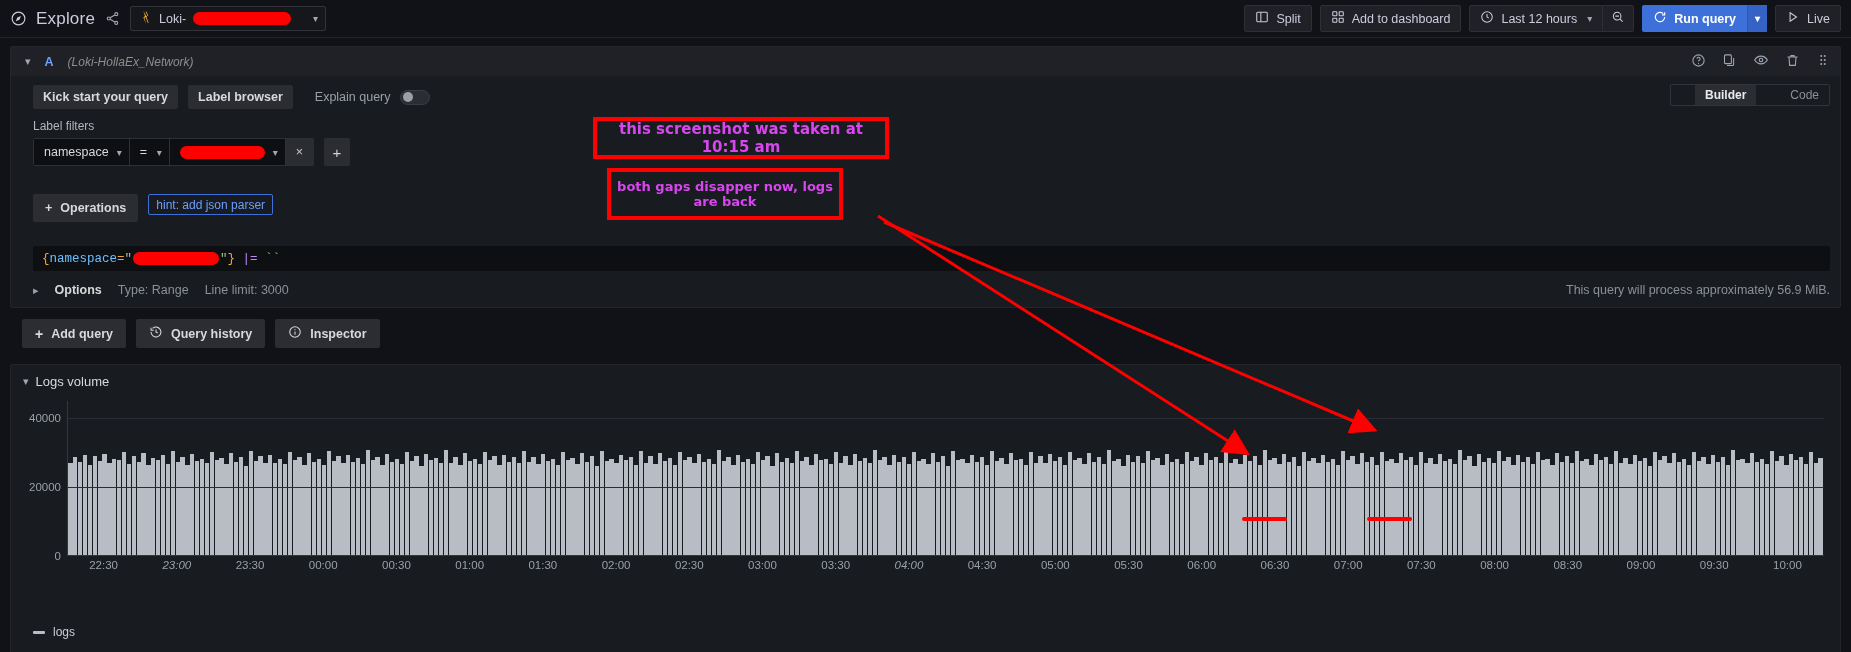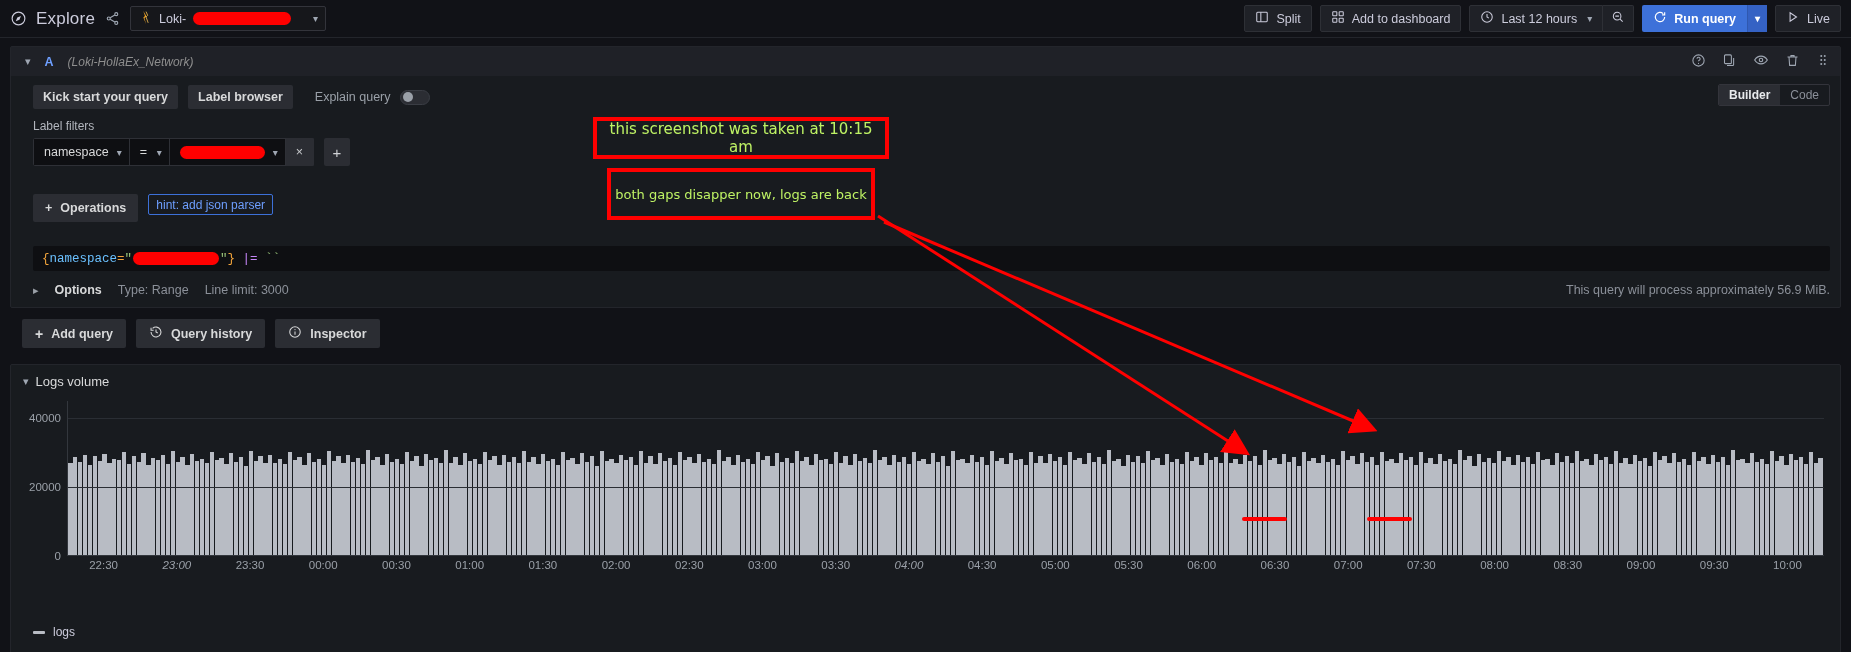--- a/index.html
+++ b/index.html
@@ -102,21 +102,21 @@
   .toggle {
     width: 30px; height: 15px; border-radius: 8px;
     background: #2b2d33; border: 1px solid #3a3d44;
     position: relative;
   }
   .toggle i { position: absolute; left: 2px; top: 1.5px; width: 10px; height: 10px; border-radius: 50%; background: #9aa0a8; }
   .bc-toggle {
     position: absolute; right: 10px; top: 8px;
     display: flex; border: 1px solid #33343b; border-radius: 2px; overflow: hidden;
   }
-  .bc-toggle span { font-size: 12px; padding: 3px 10px; color: #8b9099; }
+  .bc-toggle span { font-size: 12px; padding: 3px 10px; color: #8b9099; margin-left: 24px; }
   .bc-toggle span.active { background: #2b2d33; color: #e8eaed; font-weight: 600; }
 
   .qbody { padding: 4px 10px 8px 22px; position: relative; }
   .flabel { font-size: 12px; color: #b2b6bd; margin-bottom: 5px; }
   .filter-row { display: flex; align-items: center; gap: 6px; }
   .seg-group { display: flex; align-items: stretch; border-radius: 2px; overflow: hidden; }
   .seg {
     display: flex; align-items: center; gap: 8px;
     background: #0e0f12; border: 1px solid #2e3036;
     height: 28px; padding: 0 7px 0 10px;
@@ -227,23 +227,23 @@
   .xaxis { position: absolute; left: 56px; right: 16px; top: 158px; height: 16px; }
   .xtick { position: absolute; font-size: 11.5px; color: #9aa0a8; transform: translateX(-50%); white-space: nowrap; }
   .legend { display: flex; align-items: center; gap: 8px; padding: 6px 0 0 22px; font-size: 12px; color: #ccccdc; margin-top: 28px; }
   .legend .swatch { width: 12px; height: 3px; background: #b8bcc4; border-radius: 1px; display: inline-block; }
 
   
   .annot-layer { position: absolute; inset: 0; pointer-events: none; }
   .annot-box {
     position: absolute;
     border: 4px solid #ff0000;
-    color: #bef264;
+    color: #d946ef;
     display: flex; align-items: center; justify-content: center;
-    font-size: 15px; font-weight: 400;
+    font-size: 15px; font-weight: 700;
     font-family: "DejaVu Sans", sans-serif;
     text-align: center;
     background: transparent;
   }
   .annot-underline { position: absolute; height: 4px; background: #ff0000; border-radius: 2px; }
 </style>
 </head>
 <body>
 
 <div class="app">
@@ -890,21 +890,21 @@
 
     <div class="legend">
       <span class="swatch"></span>
       <span>logs</span>
     </div>
   </div>
 
   <div class="annot-layer">
     <div class="annot-box" style="left:593px; top:117px; width:296px; height:42px;">this screenshot was taken at 10:15 am</div>
 
-    <div class="annot-box" style="left:607px; top:168px; width:268px; height:52px; font-size:13px;">both gaps disapper now, logs are back</div>
+    <div class="annot-box" style="left:607px; top:168px; width:236px; height:52px; font-size:13px;">both gaps disapper now, logs are back</div>
 
     <svg style="position:absolute; left:0; top:0; width:1851px; height:652px;">
       <defs>
         <marker id="ah" markerWidth="9" markerHeight="9" refX="7" refY="4.5" orient="auto">
           <path d="M0,0 L9,4.5 L0,9 z" fill="#ff0000"></path>
         </marker>
       </defs>
       <line x1="878" y1="216" x2="1245" y2="452" stroke="#ff0000" stroke-width="3" marker-end="url(#ah)"></line>
       <line x1="884" y1="222" x2="1372" y2="429" stroke="#ff0000" stroke-width="3" marker-end="url(#ah)"></line>
     </svg>

